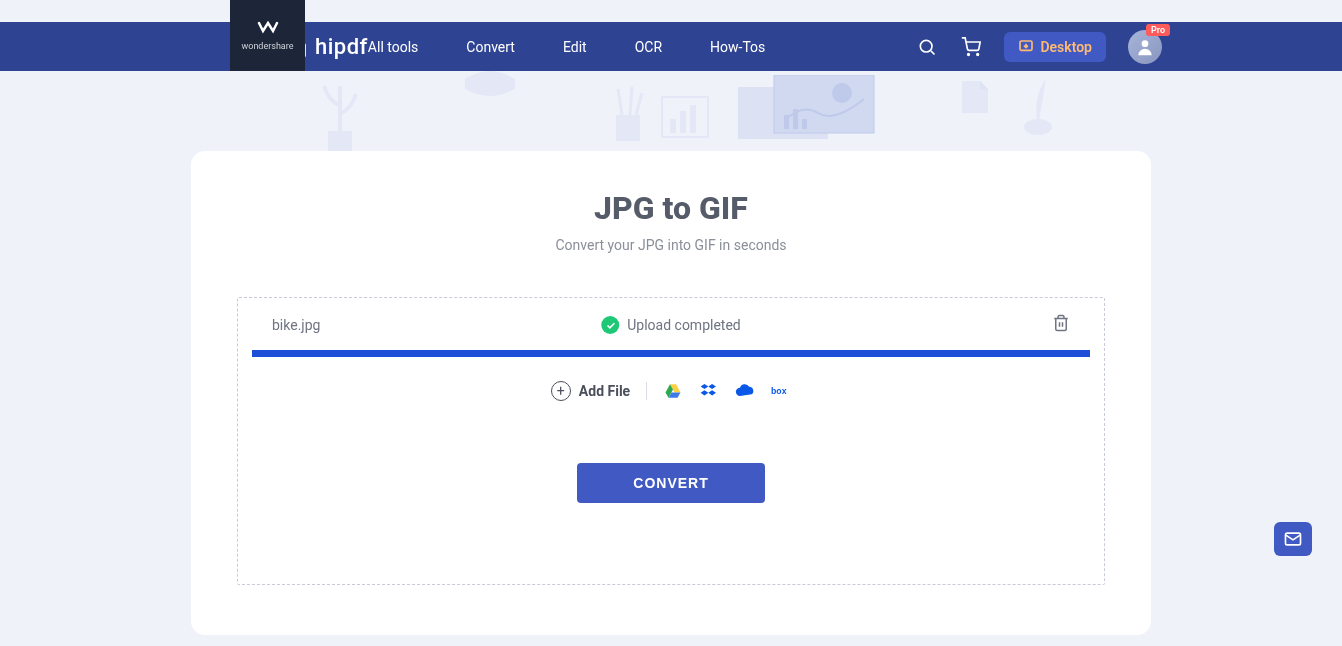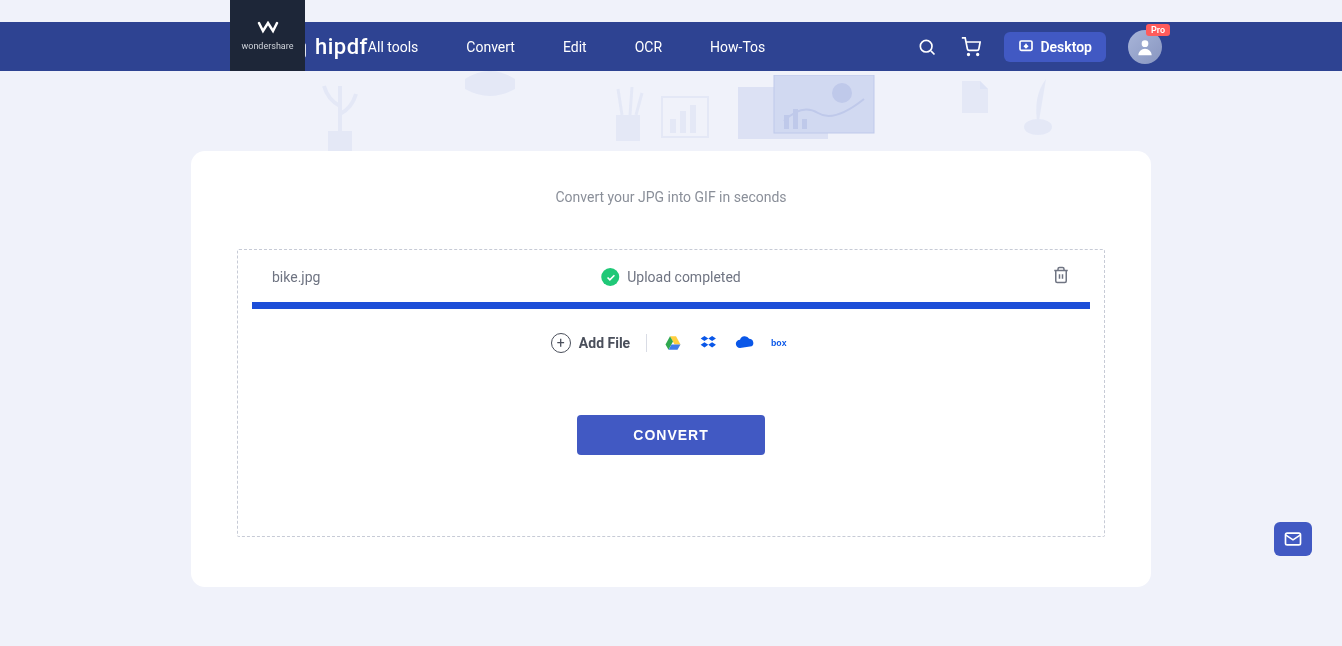--- a/index.html
+++ b/index.html
@@ -85,21 +85,21 @@
   width: 22px;
   height: 22px;
   display: flex;
   align-items: center;
   justify-content: center;
   cursor: pointer;
   color: #fff;
 }
 .desktop-btn {
   background: #4159c3;
-  color: #ffffff;
+  color: #fdba74;
   padding: 7px 14px;
   border-radius: 6px;
   font-size: 14px;
   font-weight: 600;
   display: flex;
   align-items: center;
   gap: 6px;
   cursor: pointer;
 }
 .avatar-wrap {
@@ -380,20 +380,21 @@
   <svg class="deco-item" style="left:1020px;top:6px" width="36" height="60">
       <ellipse cx="18" cy="50" rx="14" ry="8" fill="#c9d2ef"></ellipse>
       <path d="M18 50 Q12 20 26 2 Q22 26 18 50" fill="#c9d2ef"></path>
     </svg>
   <svg style="position:absolute;left:195px;top:40px;z-index:0" width="952" height="120">
       <path d="M60 120 Q60 50 140 50 L812 50 Q892 50 892 120" fill="none" stroke="#d7ddf0" stroke-width="1"></path>
     </svg>
 </div>
 
 <div class="card">
+  <h1 class="card-title">JPG to GIF</h1>
   <p class="card-subtitle">Convert your JPG into GIF in seconds</p>
 
   <div class="dropzone">
     <div class="file-row">
       <span class="file-name">bike.jpg</span>
       <div class="file-status">
         <span class="check-circle">
           <svg viewBox="0 0 24 24" fill="none" stroke="#fff" stroke-width="3.5">
               <path d="M5 12l5 5L20 7"></path>
             </svg>

